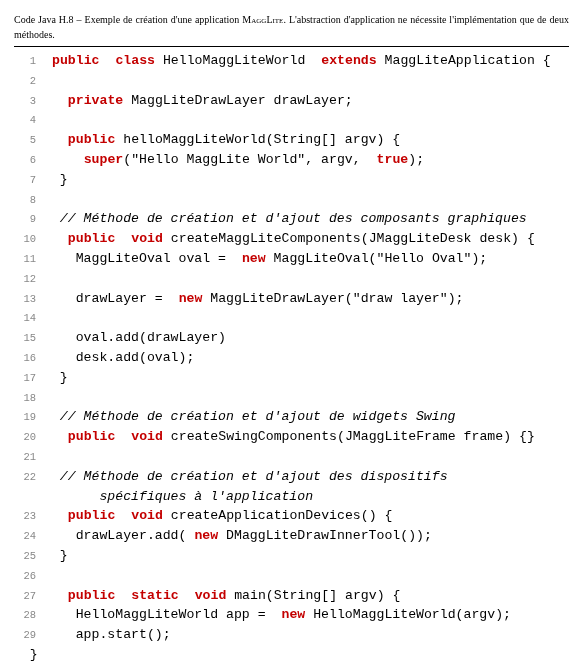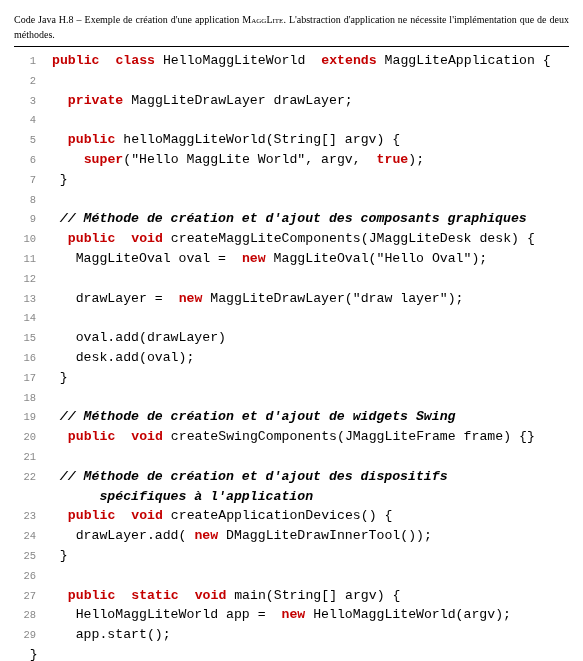--- a/index.html
+++ b/index.html
@@ -43,21 +43,21 @@
     color: #888;
     font-size: 10.5px;
     padding-right: 8px;
     user-select: none;
     flex-shrink: 0;
   }
   .code {
     flex: 1;
   }
   .kw { color: #c40000; font-weight: bold; margin-left: 8px; }
-  .cm { color: #000; font-style: italic; font-weight: bold; }
+  .cm { color: #000; font-style: italic; font-weight: normal; }
 </style>
 </head>
 <body>
 
 <p class="caption">
   <span>Code Java H.8 – Exemple de création d'une application </span><span class="smallcaps">MaggLite</span><span>. L'abstraction d'application ne nécessite l'implémentation que de deux méthodes.</span>
 </p>
 
 <hr class="rule">
 

